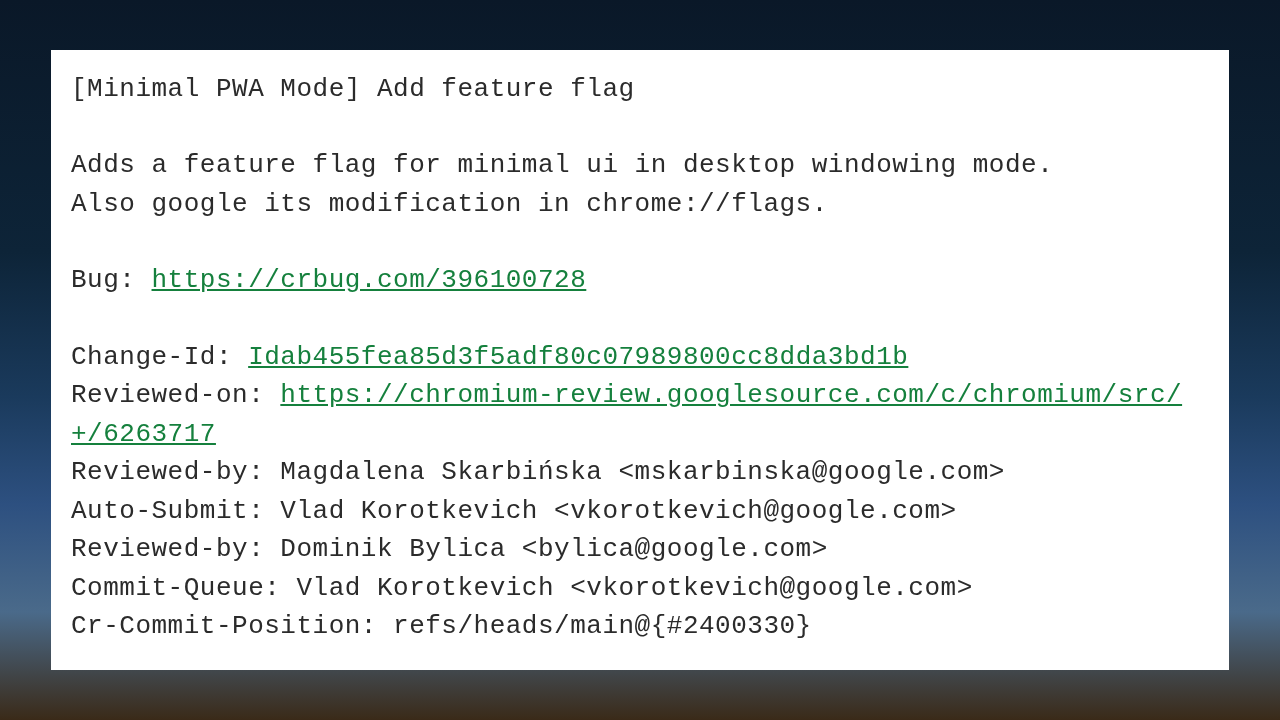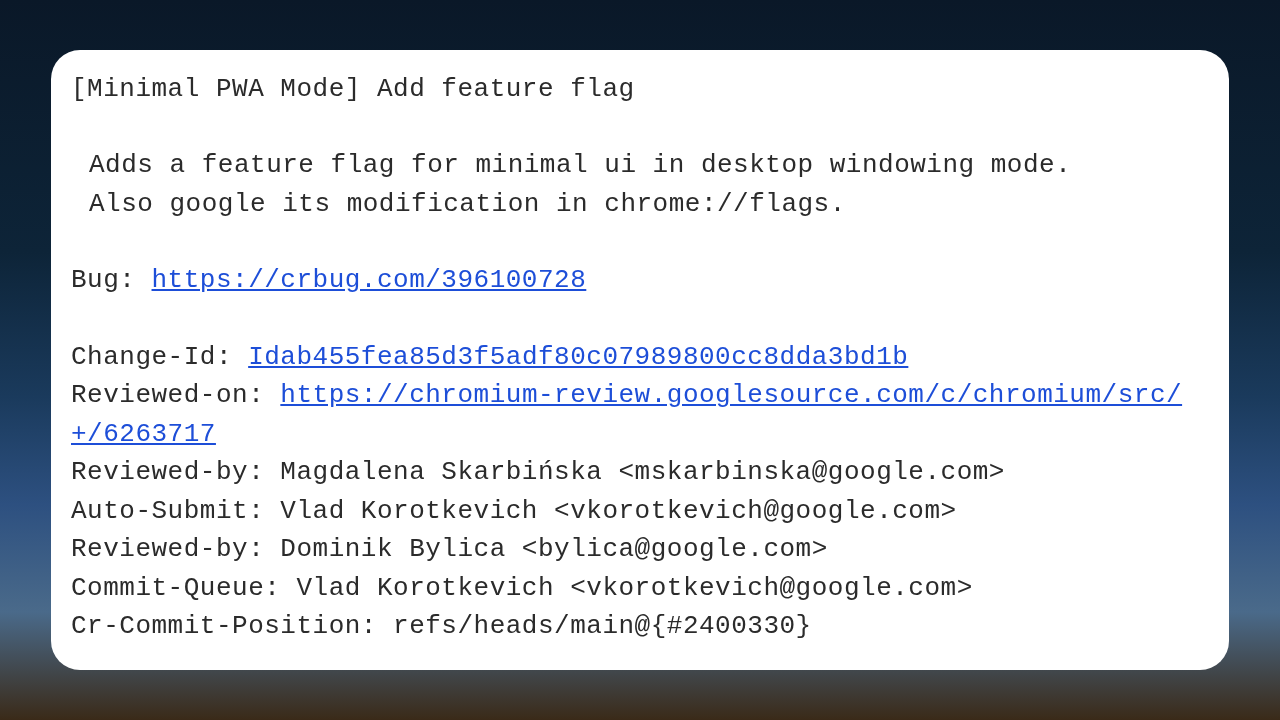--- a/index.html
+++ b/index.html
@@ -20,34 +20,32 @@
       background: #ffffff;
       width: 1178px;
       height: 620px;
       padding: 20px 20px;
       font-family: "Courier New", Courier, monospace;
       font-size: 26px;
       line-height: 1.48;
       color: #2b2b2b;
       letter-spacing: 0.5px;
       overflow: hidden;
-      border-radius: 29px;
     }
     .title {
       margin-bottom: 38px;
     }
     .desc {
       margin-bottom: 38px;
-      margin-left: 18px;
     }
     .bug-line {
       margin-bottom: 38px;
     }
     a.link {
-      color: #1d4ed8;
+      color: #15803d;
       text-decoration: underline;
       word-break: break-all;
     }
     .meta-line {
       
     }
     .nowrap-label {
       white-space: nowrap;
     }
   </style>

